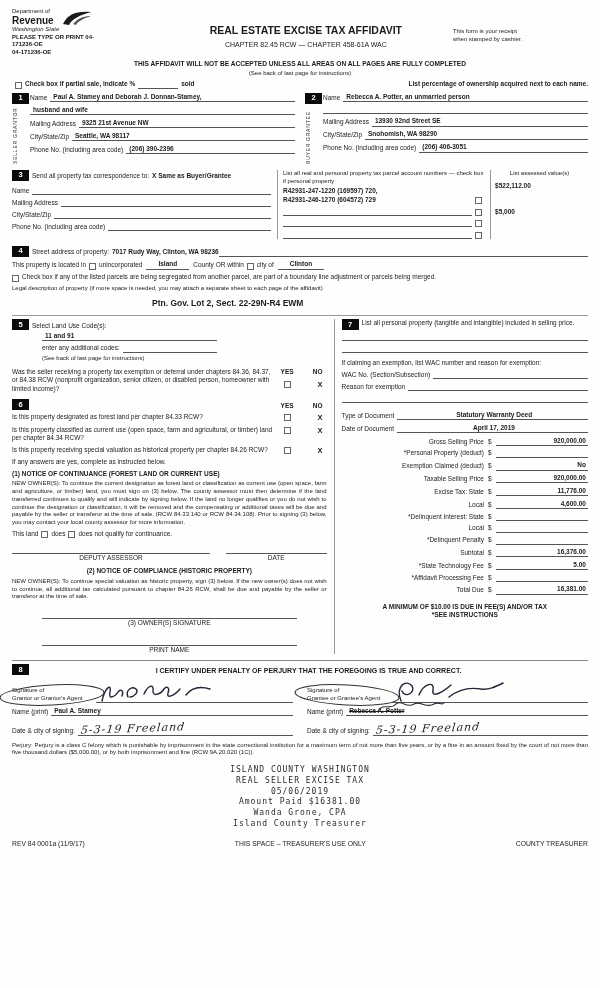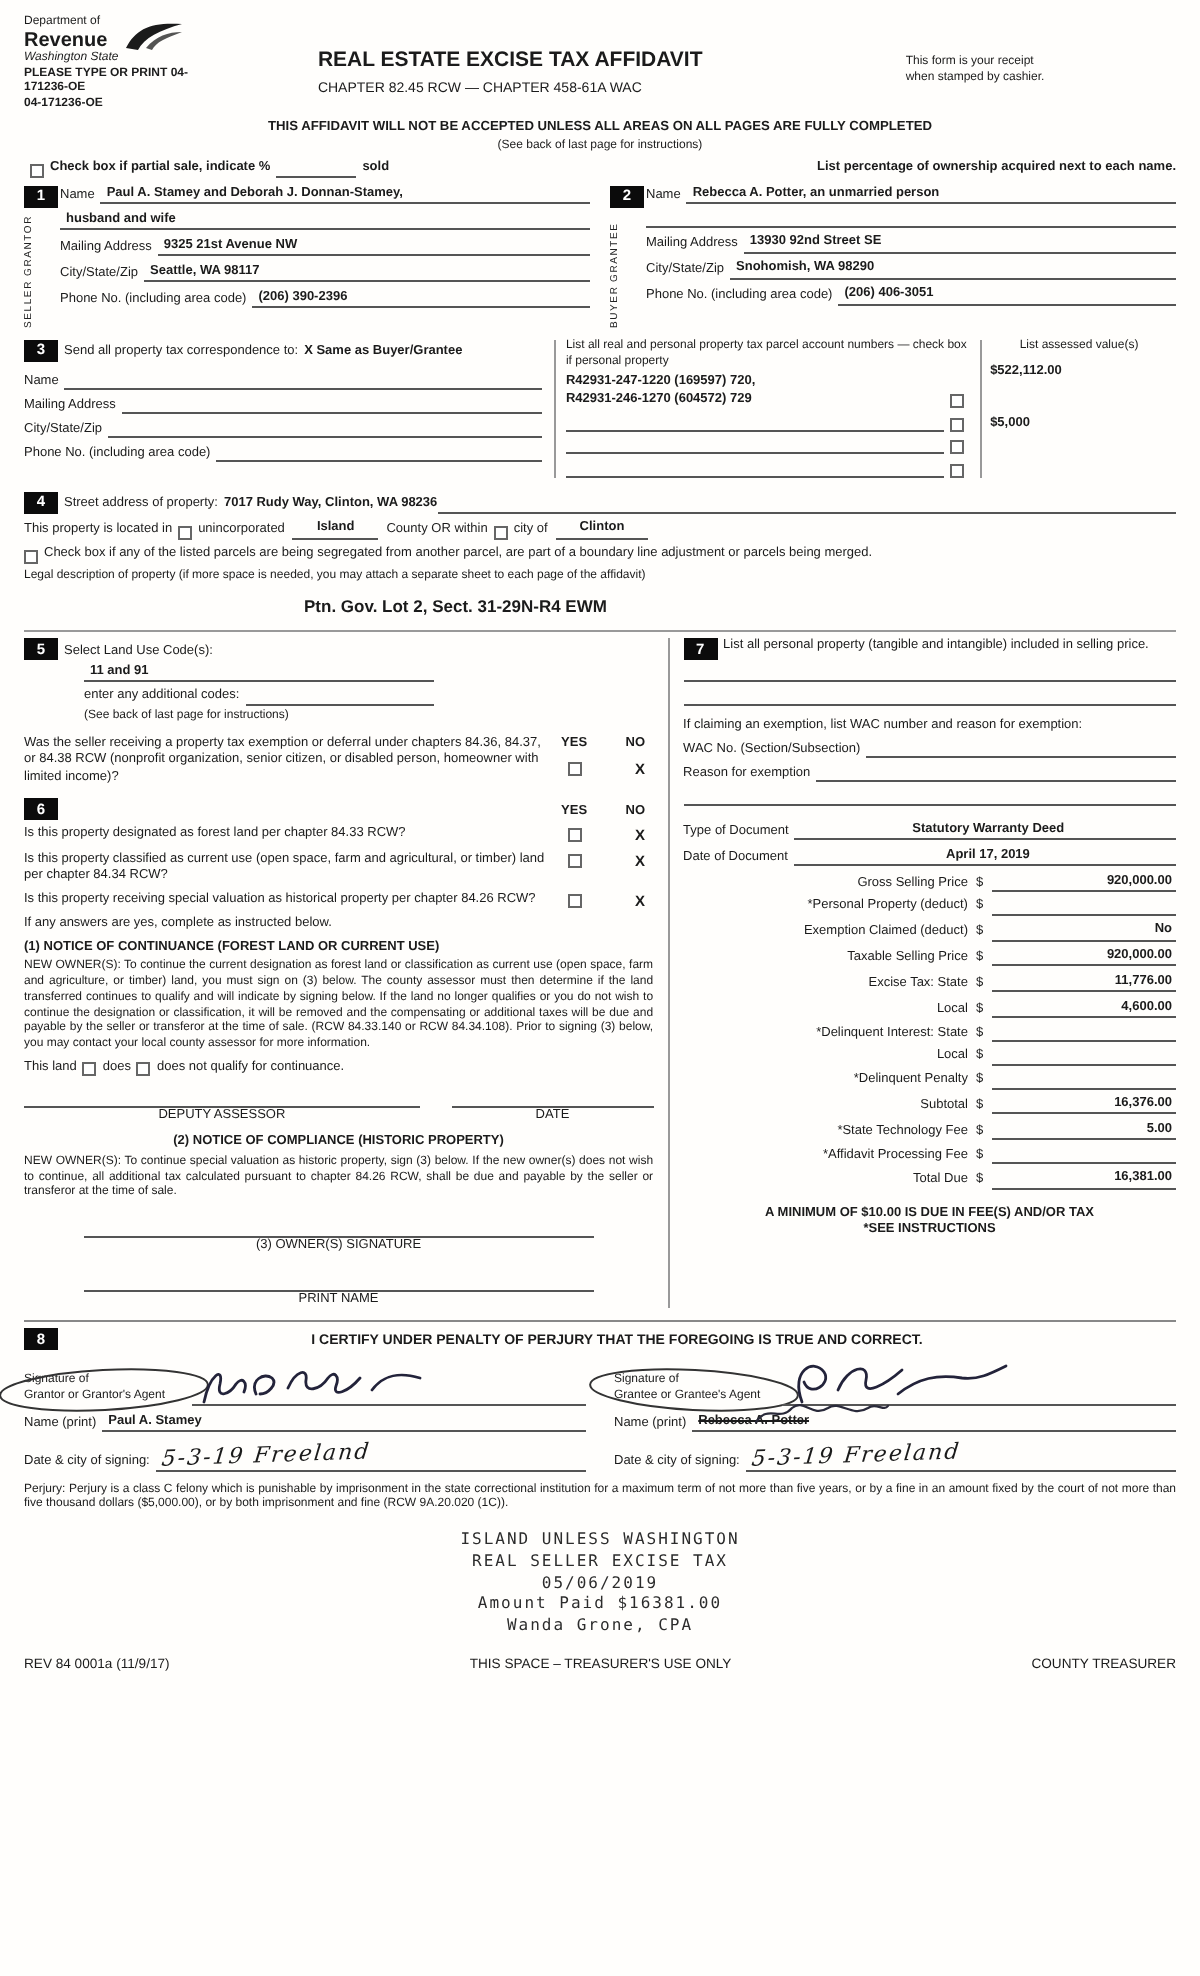--- a/index.html
+++ b/index.html
@@ -16,21 +16,21 @@
   .chk{display:inline-block;width:7px;height:7px;border:1px solid #666;background:#fff;flex:none;margin:0 3px;}
   .badge{display:inline-flex;align-items:center;justify-content:center;background:#0b0b0b;color:#fff;width:17px;height:11px;font-size:7.5px;font-weight:700;flex:none;}
   .xmark{font-weight:700;font-size:7.5px;}
   
   .hdr{display:flex;}
   .logo-col{width:150px;}
   .logo-row{display:flex;align-items:flex-start;gap:3px;}
   .rev{font-weight:700;font-size:10px;line-height:1;}
   .wa{font-size:6px;}
   .swoosh{margin-top:2px;}
-  .titleblock{width:300px;text-align:left;padding-top:16px;}
+  .titleblock{width:300px;text-align:center;padding-top:16px;}
   .title{font-size:10.5px;font-weight:700;}
   .chapter{font-size:7px;margin-top:2px;}
   .receipt{width:138px;font-size:6px;padding-top:20px;}
   .warning{text-align:center;font-weight:700;font-size:6.6px;margin-top:3px;}
   .seeback{text-align:center;font-size:6px;margin-top:1px;}
   .partial{display:flex;align-items:flex-end;margin-top:3px;font-weight:700;}
   .blank40{display:inline-block;width:40px;border-bottom:1px solid #555;height:8px;margin:0 3px;}
   
   .parties{display:flex;gap:10px;margin-top:4px;}
   .party{flex:1;display:flex;}
@@ -259,21 +259,21 @@
       <span>County OR  within</span>
       <span class="chk"></span>
       <span>city of</span>
       <span class="ulval">Clinton</span>
     </div>
     <div class="rowm">
       <span class="chk" style="margin-left:0"></span>
       <span>Check box if any of the listed parcels are being segregated from another parcel, are part of a boundary line adjustment or parcels being merged.</span>
     </div>
     <div class="rowm sm">Legal description of property (if more space is needed, you may attach a separate sheet to each page of the affidavit)</div>
-    <div class="legalval">Ptn. Gov. Lot 2, Sect. 31-29N-R4 EWM</div>
+    <div class="legalval">Ptn. Gov. Lot 2, Sect. 22-29N-R4 EWM</div>
   </div>
 
   <div class="main">
     <div class="lcol">
 
       <div class="row">
         <div class="badge">5</div>
         <span style="margin-left:3px">Select Land Use Code(s):</span>
       </div>
       <div class="row" style="margin:2px 110px 0 30px">
@@ -535,25 +535,26 @@
             <span class="hand">5-3-19 Freeland</span>
           </div>
         </div>
       </div>
     </div>
   </div>
 
   <div class="perjury">Perjury: Perjury is a class C felony which is punishable by imprisonment in the state correctional institution for a maximum term of not more than five years, or by a fine in an amount fixed by the court of not more than five thousand dollars ($5,000.00), or by both imprisonment and fine (RCW 9A.20.020 (1C)).</div>
 
   <div class="stamp">
-    <div>ISLAND UNLESS WASHINGTON</div>
+    <div>ISLAND COUNTY WASHINGTON</div>
     <div>REAL SELLER EXCISE TAX</div>
     <div>05/06/2019</div>
     <div>Amount Paid $16381.00</div>
     <div>Wanda Grone, CPA</div>
+    <div>Island County Treasurer</div>
   </div>
 
   <div class="footer">
     <span>REV 84 0001a (11/9/17)</span>
     <span>THIS SPACE – TREASURER'S USE ONLY</span>
     <span>COUNTY TREASURER</span>
   </div>
 
 </div>
 

